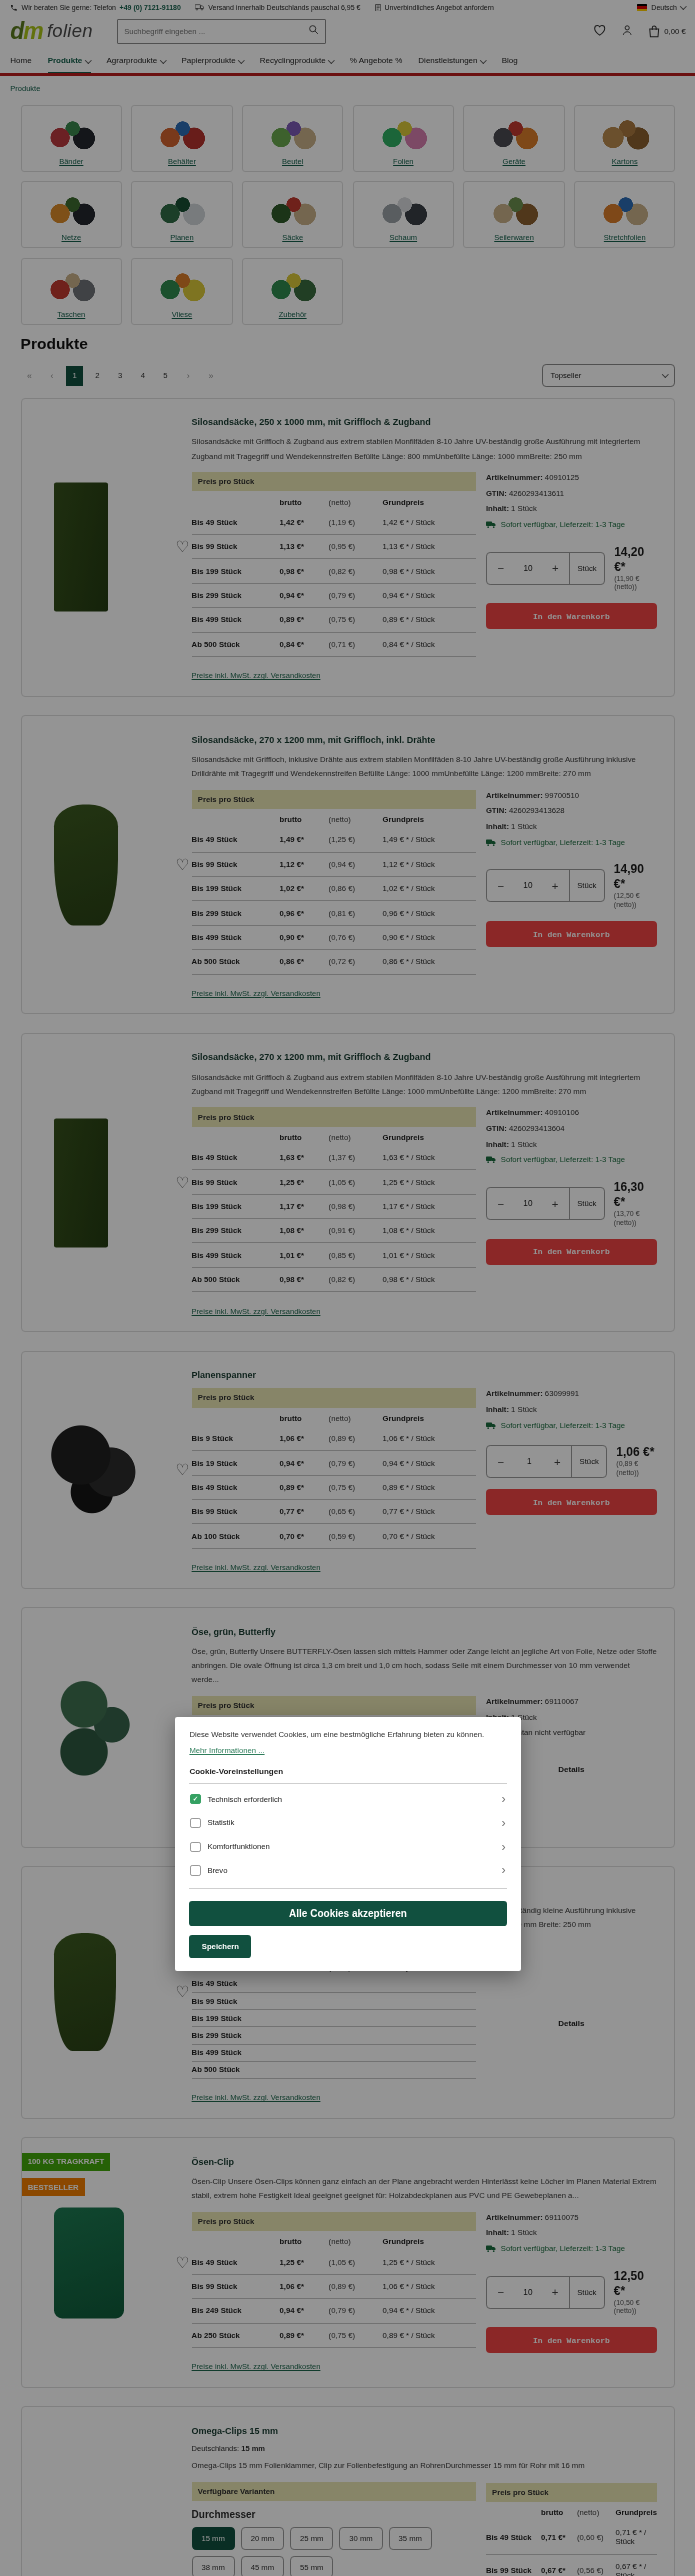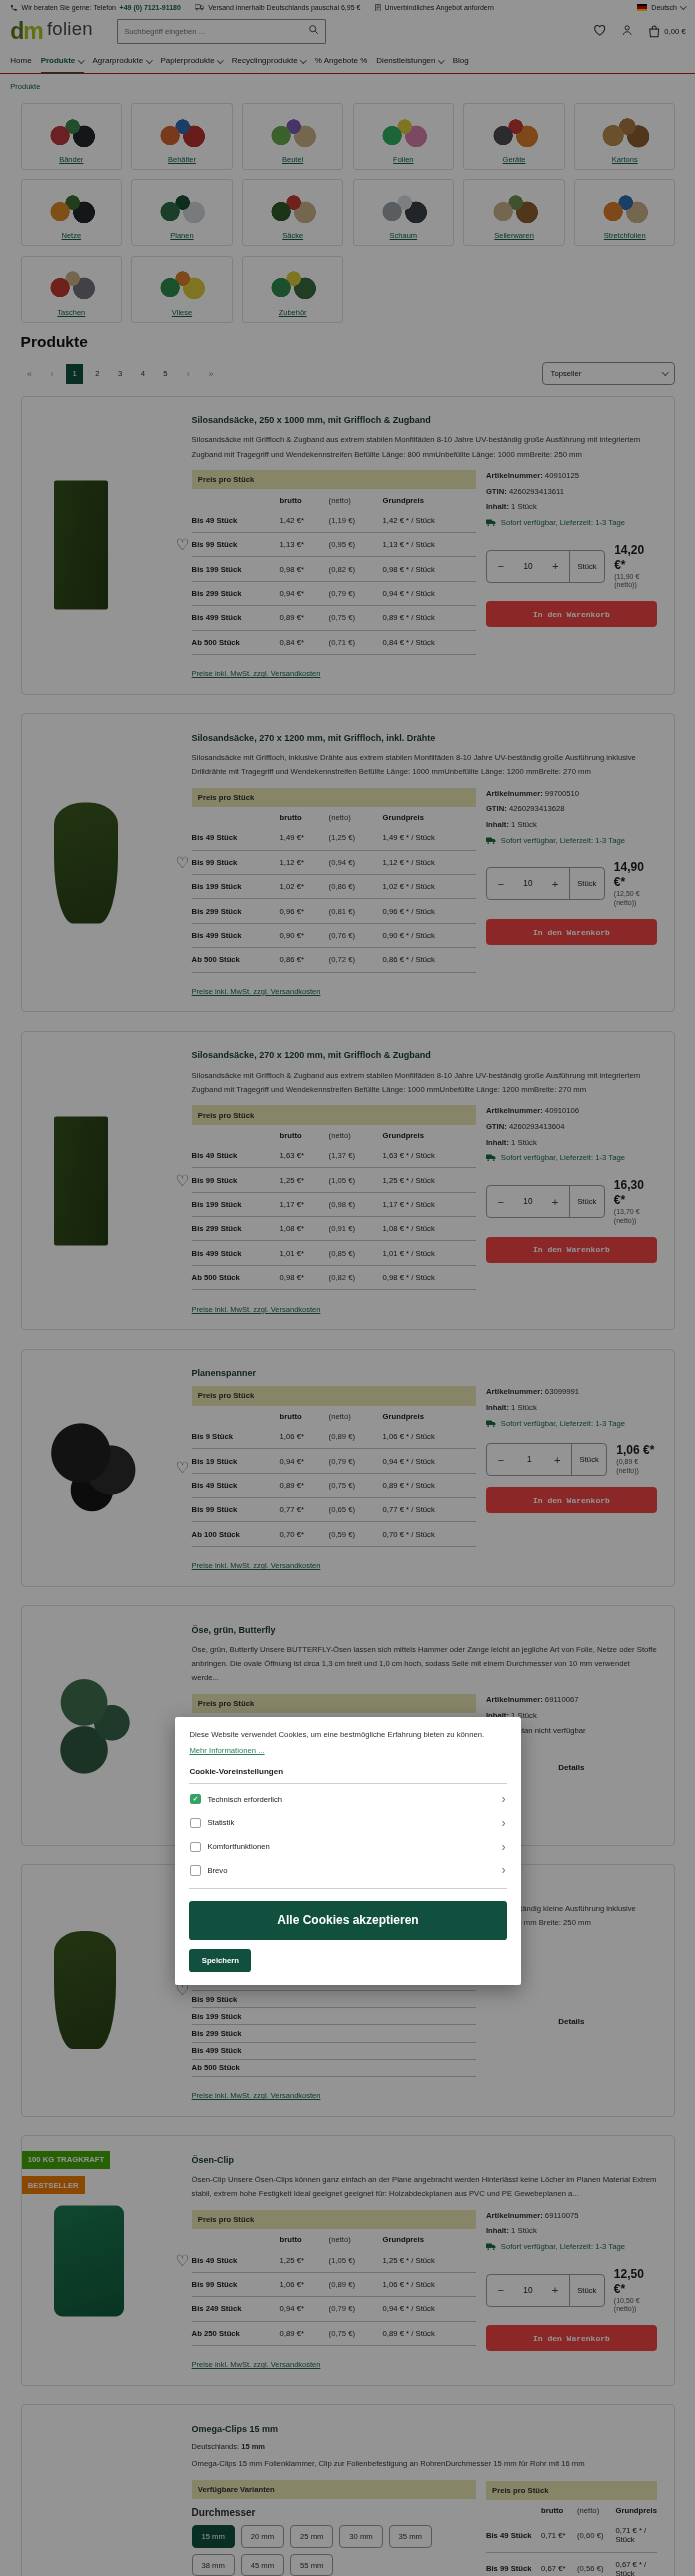--- a/index.html
+++ b/index.html
@@ -8,32 +8,32 @@
   
   .topbar{display:flex;align-items:center;gap:14.4px;padding:3.6px 10.3px 2.6px;font-size:7px;color:#222;}
   .topbar .grp{display:flex;align-items:center;gap:3.6px;}
   .topbar a.phone{color:#15604c;font-weight:bold;text-decoration:none;}
   .topbar a.offer{color:#222;text-decoration:none;}
   .top-right{margin-left:auto;display:flex;align-items:center;gap:4.1px;}
   .flag{width:9.8px;height:6.7px;display:inline-block;background:linear-gradient(#000 33%,#d00 33% 66%,#ffce00 66%);border-radius:0.5px;}
   .chev-s{width:3.6px;height:3.6px;border-right:0.8px solid #555;border-bottom:0.8px solid #555;transform:rotate(45deg);display:inline-block;margin-top:-2.1px;}
   
   .header{display:flex;align-items:center;padding:4.1px 10.3px 5.2px;}
-  .logo{display:flex;align-items:flex-start;gap:4.1px;text-decoration:none;}
+  .logo{display:flex;align-items:center;gap:4.1px;text-decoration:none;font-style:italic;}
   .logo .dm{font-size:23px;font-weight:bold;letter-spacing:-1px;color:#5a7a1e;}
   .logo .dm b{color:#a9c318;font-weight:bold;}
   .logo .fol{font-size:18.5px;color:#4a4a4a;letter-spacing:0.3px;}
   .search{margin-left:24px;width:209px;position:relative;}
   .search input{width:100%;box-sizing:border-box;height:25px;border:0.5px solid #8a8a8a;border-radius:1px;padding:0 23px 0 6.2px;font-size:7.7px;color:#333;font-family:"Liberation Sans",sans-serif;background:#fff;}
   .search .mag{position:absolute;right:6.2px;top:4.6px;}
   .hdr-actions{margin-left:auto;display:flex;align-items:center;gap:14.4px;}
   .icon-btn{background:none;border:none;padding:0;color:#2f2f2f;}
   .cart{display:flex;align-items:center;gap:4.1px;font-size:7.7px;color:#222;text-decoration:none;}
   
-  .nav{display:flex;gap:9px;padding:2.1px 10.3px 0;font-size:8px;border-bottom:1px solid #b91c1c;}
+  .nav{display:flex;gap:16px;padding:2.1px 10.3px 0;font-size:8px;border-bottom:3px solid #b91c1c;}
   .nav-item{display:flex;align-items:center;gap:3.6px;color:#222;text-decoration:none;padding:4.1px 0 6.2px;border-bottom:1.5px solid transparent;}
   .nav-item.active{color:#15604c;font-weight:bold;border-bottom-color:#15604c;}
   
   .breadcrumb{padding:8.2px 10.3px 0;}
   .breadcrumb a{color:#15604c;font-size:7.5px;}
   .tiles{display:grid;grid-template-columns:repeat(6,1fr);gap:9.3px;padding:12.4px 20.6px 0;}
   .tile{border:0.5px solid #ddd;border-radius:3.1px;background:#fff;height:67px;box-sizing:border-box;display:flex;flex-direction:column;align-items:center;justify-content:flex-end;padding:5.2px;text-decoration:none;}
   .tile-img{width:57px;height:41px;margin-bottom:3.1px;display:block;}
   .tile-label{color:#15604c;text-decoration:underline;font-size:7.5px;}
   
@@ -59,21 +59,21 @@
   .cols{display:flex;gap:10.3px;align-items:flex-start;}
   .col-price{width:284px;flex:none;}
   .col-info{flex:1;padding-top:1px;min-width:0;}
   .band{background:#e9e6b4;font-weight:bold;padding:5.2px 6.2px;font-size:7.7px;}
   .compact .band{padding:3.6px 6.2px;}
   table.prices{width:100%;border-collapse:collapse;font-size:7.7px;}
   .prices th{text-align:left;font-weight:bold;padding:6.2px 0 4.1px;color:#222;}
   .prices td{border-bottom:0.5px solid #c4c4c4;padding:7.2px 0;color:#222;}
   .compact .prices td{padding:3.6px 0;}
   .prices .lbl{font-weight:bold;width:88px;}
-  .prices .b{font-weight:normal;width:49px;}
+  .prices .b{font-weight:bold;width:49px;}
   .prices .netto{font-weight:normal;color:#3c3c3c;width:54px;}
   .note{color:#20684f;text-decoration:underline;font-size:7.5px;display:inline-block;margin-top:14.4px;}
   .info-line{margin:0 0 6.7px;font-size:7.7px;}
   .avail{color:#1b6b3f;display:flex;gap:4.6px;align-items:center;font-size:7.7px;margin-top:1px;}
   .unavail{display:flex;gap:5.2px;align-items:center;font-size:7.7px;margin-top:1px;color:#2f2f2f;}
   .dot{width:5.2px;height:5.2px;border-radius:50%;background:#b2063c;display:inline-block;}
   .buy{display:flex;gap:9.3px;align-items:center;margin-top:15.5px;}
   .stepper{display:flex;align-items:stretch;border:0.5px solid #9a9a9a;border-radius:4.1px;height:33px;width:138px;box-sizing:border-box;background:#fff;}
   .stepper button{flex:0 0 28px;font-size:11.3px;background:none;border:none;color:#444;}
   .stepper .qty{flex:1;display:flex;align-items:center;justify-content:center;font-size:8.2px;color:#222;}
@@ -92,21 +92,21 @@
   .modal-msg{color:#2f2f2f;font-size:7.7px;}
   .modal-link{color:#2e7d5b;text-decoration:underline;display:inline-block;margin-top:6.2px;font-size:7.7px;}
   .modal-title{font-weight:bold;margin-top:12.4px;font-size:8px;color:#222;}
   .modal hr{border:none;border-top:0.5px solid #cfcfcf;margin:7.2px 0 3.1px;}
   .modal hr.b{margin:5.2px 0 7.2px;}
   .copt{display:flex;align-items:center;gap:6.7px;padding:5.7px 1px;font-size:7.7px;color:#222;}
   .cbox{width:10.3px;height:10.3px;border:0.8px solid #9a9a9a;border-radius:2.1px;background:#fff;box-sizing:border-box;flex:none;}
   .copt.checked .cbox{background:#35a163;border-color:#35a163;display:flex;align-items:center;justify-content:center;}
   .copt.checked .cbox::after{content:"✓";color:#fff;font-size:6.7px;font-weight:bold;}
   .copt .chev-r{margin-left:auto;color:#777;font-size:12.4px;line-height:1;}
-  .btn-accept{width:100%;height:39px;background:#11503f;color:#fff;font-weight:bold;border:none;border-radius:3.1px;font-size:12px;margin-top:5.2px;font-family:"Liberation Sans",sans-serif;}
+  .btn-accept{width:100%;height:25px;background:#11503f;color:#fff;font-weight:bold;border:none;border-radius:3.1px;font-size:10px;margin-top:5.2px;font-family:"Liberation Sans",sans-serif;}
   .btn-save{height:23px;padding:0 12.4px;background:#11503f;color:#fff;font-weight:bold;border:none;border-radius:3.1px;font-size:7.7px;margin-top:9.3px;display:block;font-family:"Liberation Sans",sans-serif;}
 </style>
 </head>
 <body>
 
 <div class="topbar">
   <span class="grp">
     <svg width="7.7" height="7.7" viewBox="0 0 24 24">
         <path fill="#2f2f2f" d="M6.6 10.8c1.4 2.8 3.8 5.1 6.6 6.6l2.2-2.2c.3-.3.7-.4 1-.2 1.1.4 2.3.6 3.6.6.6 0 1 .4 1 1V20c0 .6-.4 1-1 1C10.6 21 3 13.4 3 4c0-.6.4-1 1-1h3.5c.6 0 1 .4 1 1 0 1.2.2 2.4.6 3.6.1.3 0 .7-.2 1l-2.3 2.2z"></path>
       </svg>

